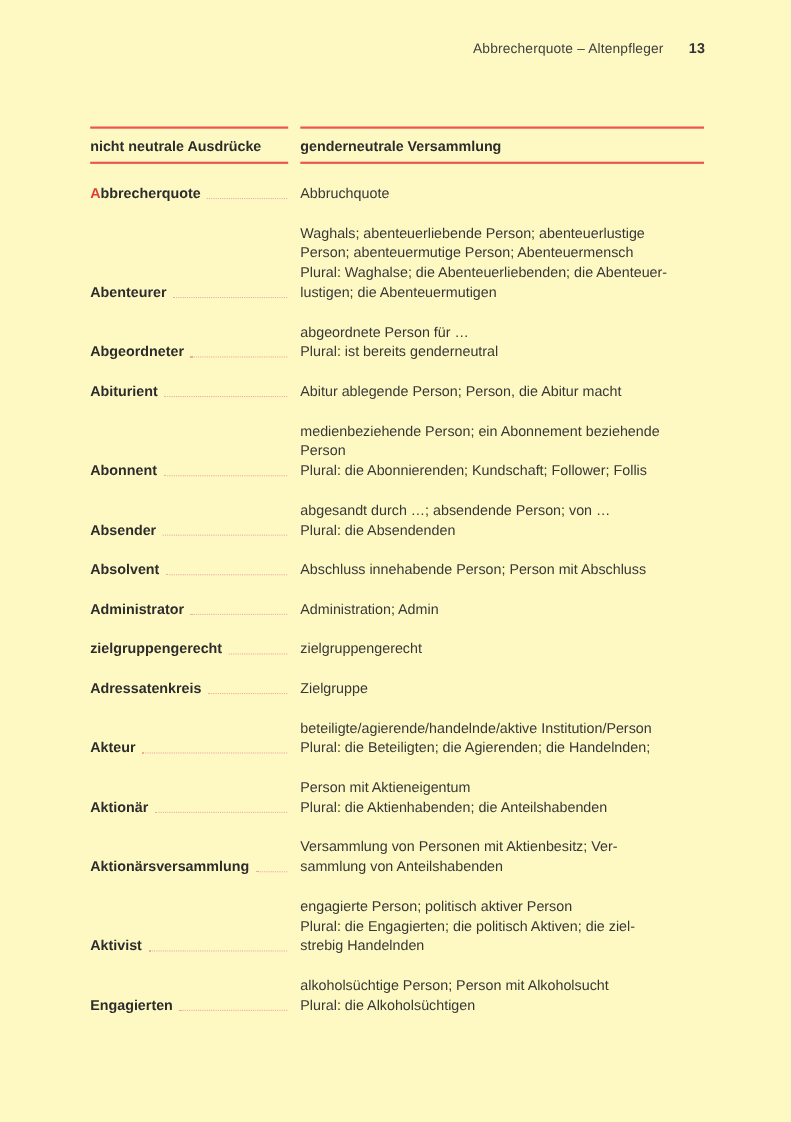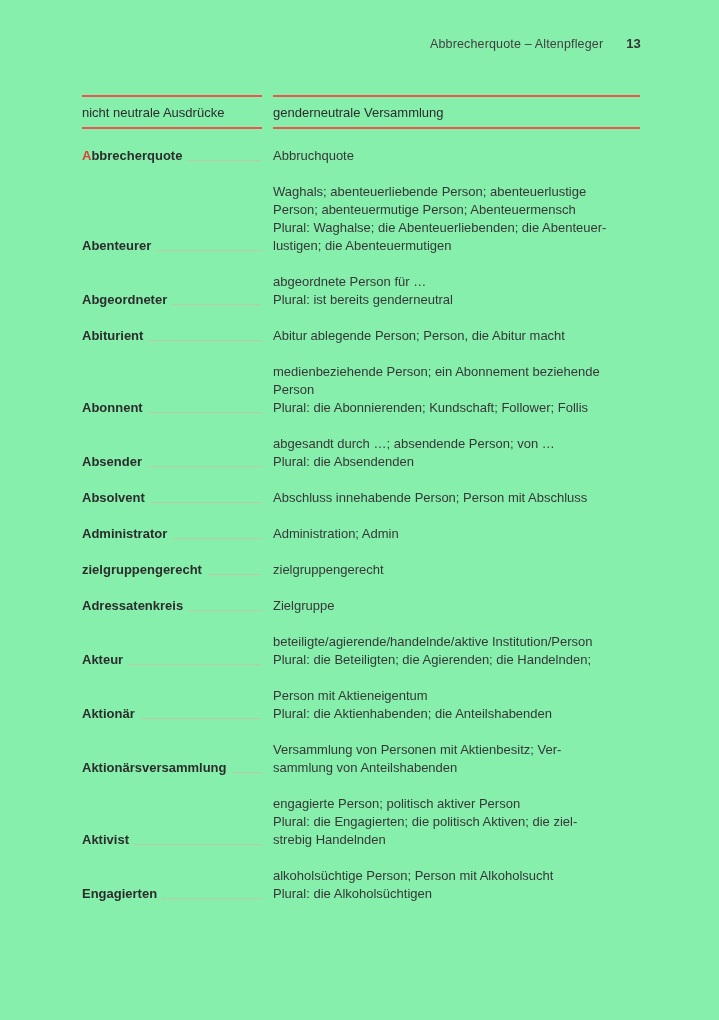--- a/index.html
+++ b/index.html
@@ -7,21 +7,21 @@
     --red-letter:#e23c36;
     --leader:#f0a8a3;
     --ink:#373737;
     --ink-bold:#2c2c2c;
   }
   html,body{margin:0;padding:0;}
   body{background:#ffffff;}
   .page{
     position:relative;
     width:719px;height:1020px;
-    background:#86efac;
+    background:#fef9c3;
     font-family:"Liberation Sans","DejaVu Sans",sans-serif;
     color:var(--ink);
     overflow:hidden;
   }
   
   .running{
     position:absolute;top:36px;left:82px;width:559px;
     display:flex;justify-content:flex-end;align-items:baseline;
     font-size:12.5px;color:#3f3f3f;letter-spacing:.15px;
   }
@@ -30,21 +30,21 @@
   
   .tbl{
     position:absolute;top:95px;left:82px;width:558px;
     display:grid;grid-template-columns:180px 367px;column-gap:11px;
     font-size:13px;line-height:18px;
   }
   .th{
     border-top:2px solid var(--red);
     border-bottom:2px solid var(--red);
     padding:7px 0 5px;
-    font-weight:400;color:var(--ink-bold);
+    font-weight:700;color:var(--ink-bold);margin-top:20px;
   }
   .term{
     font-weight:700;color:var(--ink-bold);
     display:flex;align-items:flex-end;
     margin-top:18px;
   }
   .term .term-text{white-space:nowrap;}
   .leader{
     flex:1 1 auto;
     border-bottom:1.5px dotted var(--leader);

